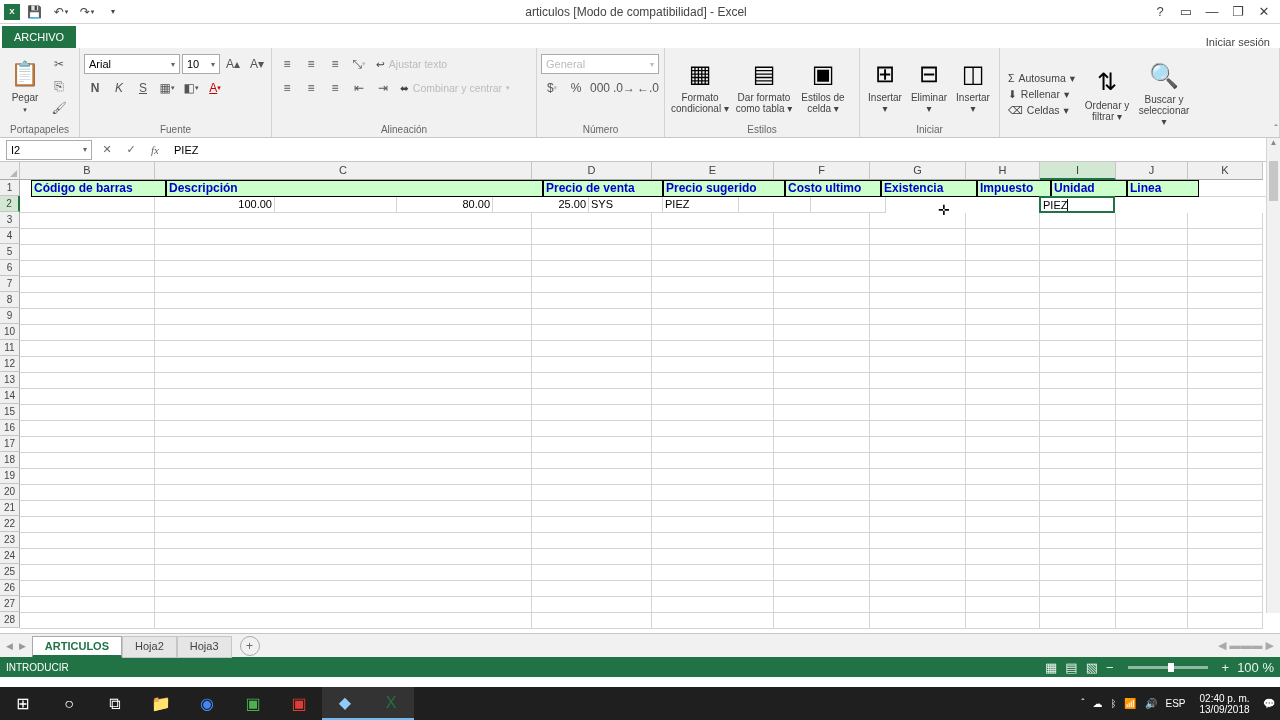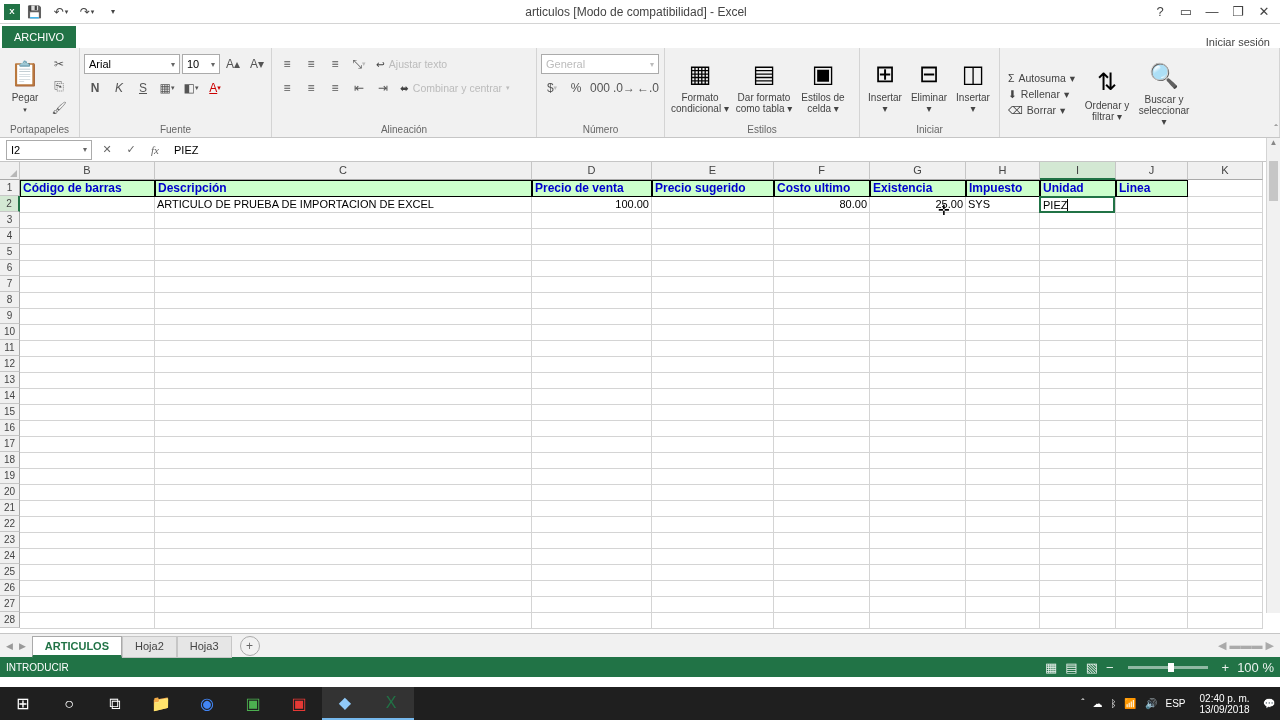--- a/index.html
+++ b/index.html
@@ -245,21 +245,21 @@
         </div>
     </div>
     <div class="r-group-label">Iniciar</div>
   </div>
 
   <div class="r-group" style="flex:1">
     <div class="r-group-body">
       <div class="stack" style="gap:0">
         <div class="row-btn">Σ <span>Autosuma</span> ▾</div>
         <div class="row-btn">⬇ <span>Rellenar</span> ▾</div>
-        <div class="row-btn">⌫ <span>Borrar</span> ▾</div>
+        <div class="row-btn">⌫ <span>Celdas</span> ▾</div>
       </div>
       <div class="big-btn" style="width:52px">
           <div class="ico">⇅</div>
           <div class="lbl"><span>Ordenar y filtrar</span> ▾</div>
         </div>
       <div class="big-btn" style="width:58px">
           <div class="ico">🔍</div>
           <div class="lbl"><span>Buscar y seleccionar</span> ▾</div>
         </div>
     </div>
@@ -323,34 +323,33 @@
         <div class="colhdr" style="width: 122px;">E</div>
         <div class="colhdr" style="width: 96px;">F</div>
         <div class="colhdr" style="width: 96px;">G</div>
         <div class="colhdr" style="width: 74px;">H</div>
         <div class="colhdr sel" style="width: 76px;">I</div>
         <div class="colhdr" style="width: 72px;">J</div>
         <div class="colhdr" style="width: 75px;">K</div>
       </div>
     <div class="cells" id="cells">
         <div class="gridrow" style="height: 17px;">
-          <div class="gcell hdrcell" style="width: 135px;">Código de barras</div>
+          <div class="gcell hdrcell" style="width: 135px; margin-left: 11px;">Código de barras</div>
           <div class="gcell hdrcell" style="width: 377px;">Descripción</div>
           <div class="gcell hdrcell" style="width: 120px;">Precio de venta</div>
           <div class="gcell hdrcell" style="width: 122px;">Precio sugerido</div>
           <div class="gcell hdrcell" style="width: 96px;">Costo ultimo</div>
           <div class="gcell hdrcell" style="width: 96px;">Existencia</div>
           <div class="gcell hdrcell" style="width: 74px;">Impuesto</div>
           <div class="gcell hdrcell" style="width: 76px;">Unidad</div>
           <div class="gcell hdrcell" style="width: 72px;">Linea</div>
           <div class="gcell" style="width: 75px;"></div>
         </div>
         <div class="gridrow">
           <div class="gcell" style="width: 135px;"></div>
-          <div class="gcell" style="width: 377px;">ARTICULO DE PRUEBA DE IMPORTACION DE EXCEL</div>
           <div class="gcell num" style="width: 120px;">100.00</div>
           <div class="gcell" style="width: 122px;"></div>
           <div class="gcell num" style="width: 96px;">80.00</div>
           <div class="gcell num" style="width: 96px;">25.00</div>
           <div class="gcell" style="width: 74px;">SYS</div>
           <div class="gcell" style="width: 76px;">PIEZ</div>
           <div class="gcell" style="width: 72px;"></div>
           <div class="gcell" style="width: 75px;"></div>
         </div>
         <div class="gridrow">

